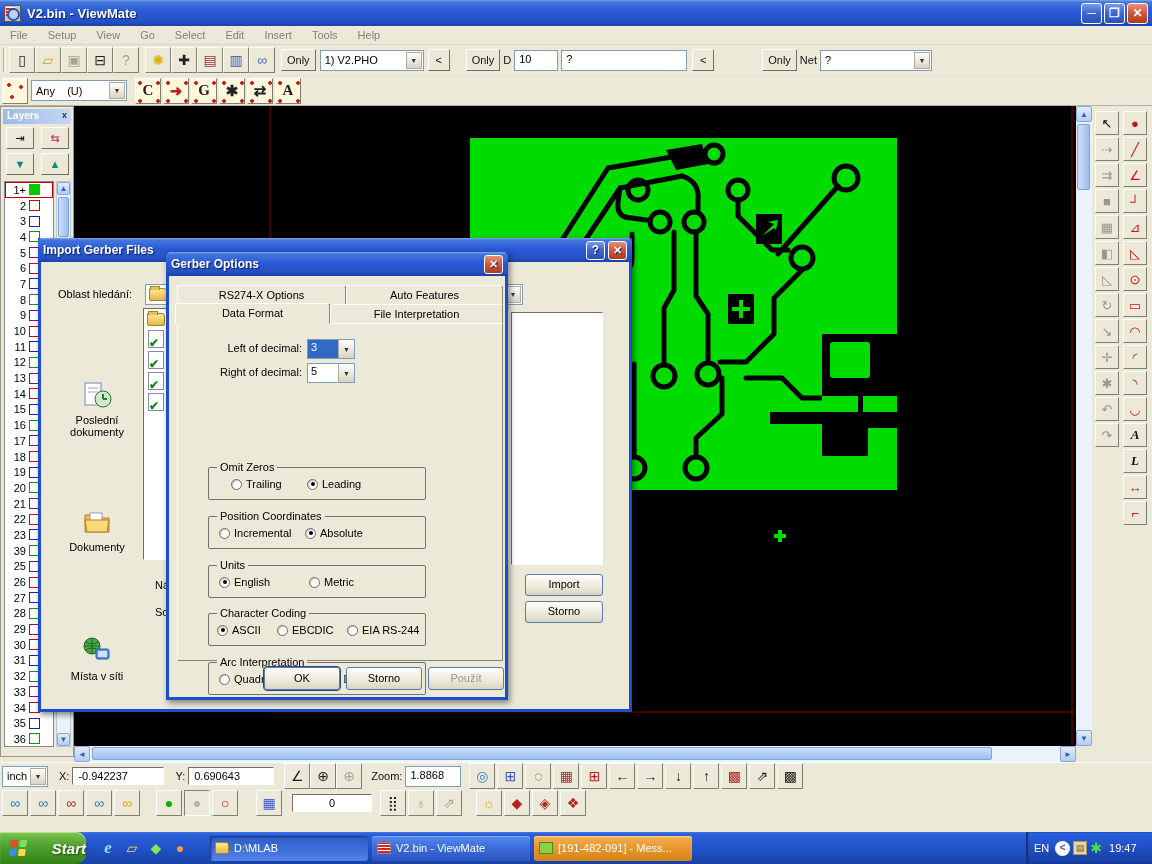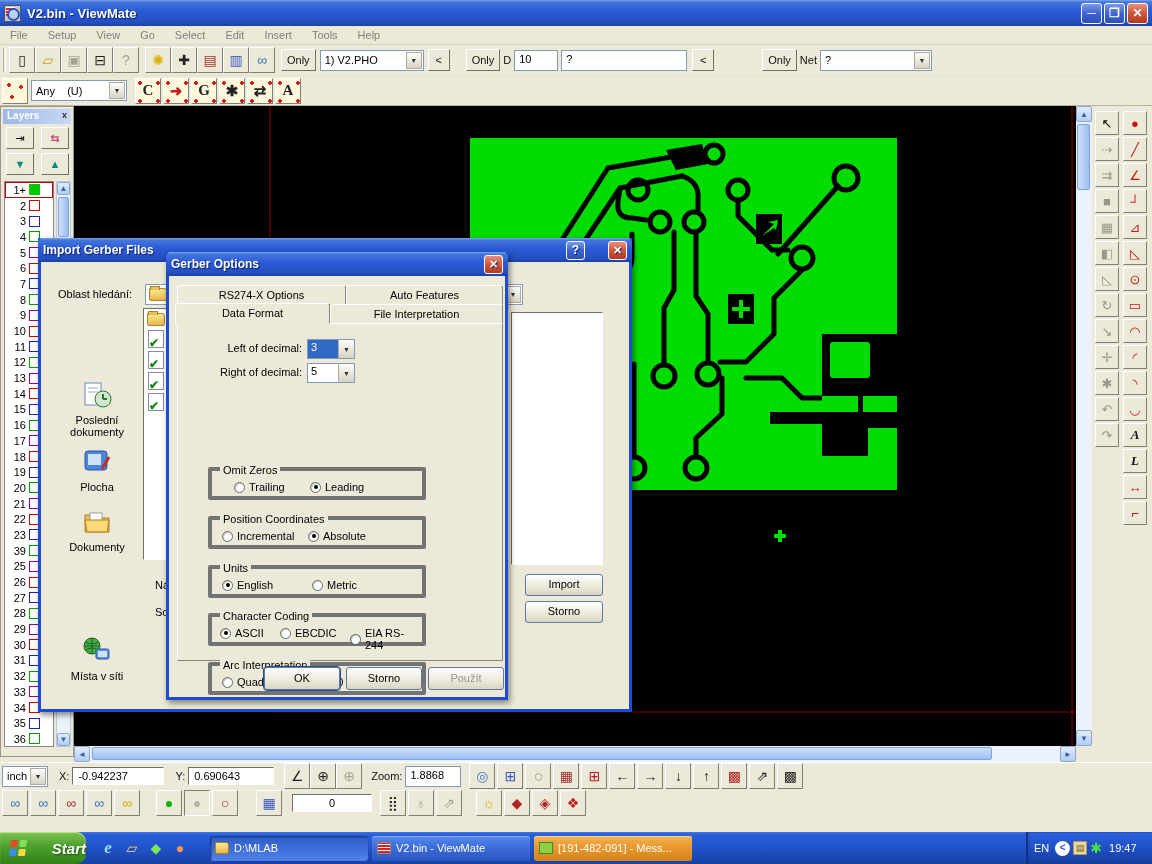--- a/index.html
+++ b/index.html
@@ -88,21 +88,21 @@
   .rtool { width:24px; height:24px; margin:1px; display:flex; align-items:center; justify-content:center;
     background:#ECE9D8; border:1px solid; border-color:#fff #808072 #808072 #fff; font-size:13px; }
   .rt-red { color:#c41414; } .rt-gray { color:#9a988c; } .rt-blk { color:#111; font-family:"Liberation Serif",serif; font-style:italic; font-weight:bold; }
   .tcol { position:absolute; top:4px; display:flex; flex-direction:column; }
 
   
   .dlg { position:absolute; border:3px solid #1c4cd0; border-top:none; background:#ECE9D8;
     box-shadow:2px 3px 6px rgba(0,0,0,.45); }
   .dlg-title { height:24px; margin:-0px -0px 0; background:linear-gradient(180deg,#7ba2e7 0%,#4276dd 10%,#2a5ad6 45%,#2450c0 85%,#1941a5 100%);
     border-radius:5px 5px 0 0; display:flex; align-items:center; padding:0 5px; color:#fff; font-weight:bold; font-size:12px;
-    text-shadow:1px 1px 1px #0a1f66; position:relative; left:-3px; top:0; width:calc(100% + 6px);gap:20px; }
+    text-shadow:1px 1px 1px #0a1f66; position:relative; left:-3px; top:0; width:calc(100% + 6px); }
   .dlg-x { width:19px; height:19px; border-radius:3px; border:1px solid #fff; margin-left:3px;
     background:linear-gradient(180deg,#e89078 0%,#d0563a 50%,#b03a22 100%); color:#fff; font-size:11px; font-weight:bold;
     display:flex; align-items:center; justify-content:center; }
   .dlg-help { width:19px; height:19px; border-radius:3px; border:1px solid #fff; margin-left:auto;
     background:linear-gradient(180deg,#7a9ae6 0%,#3c64d2 50%,#2c50b4 100%); color:#fff; font-size:12px; font-weight:bold;
     display:flex; align-items:center; justify-content:center; }
 
   
   .place { position:absolute; width:92px; text-align:center; color:#000; }
   .place .picon { margin:0 auto 2px; }
@@ -114,21 +114,21 @@
   .foldericon16 { width:18px; height:13px; background:linear-gradient(180deg,#ffe890,#e8b84c); border:1px solid #a8852a;
     border-radius:1px 3px 2px 2px; position:relative; margin:4px auto; }
   .foldericon16::before { content:""; position:absolute; left:0; top:-3px; width:8px; height:3px;
     background:#e8c05c; border:1px solid #a8852a; border-bottom:none; }
 
   
   .tab { position:absolute; height:20px; background:#ECE9D8; border:1px solid; border-color:#fff #848478 #c8c4b4 #fff;
     text-align:center; padding-top:3px; color:#000; border-radius:3px 3px 0 0; }
   .tab.active { border-bottom:1px solid #ECE9D8; height:21px; z-index:3; }
   #gerber-panel { position:absolute; border:1px solid; border-color:#fff #848478 #848478 #fff; background:#ECE9D8; }
-  .groupbox { position:absolute; border:4px solid #737373; border-radius:2px; }
+  .groupbox { position:absolute; border:1px solid #737373; border-radius:2px; }
   .groupbox .gb-label { position:absolute; left:8px; top:-7px; background:#ECE9D8; padding:0 3px; color:#000; }
   .radio-opt { position:absolute; display:flex; align-items:center; color:#000; }
   .radio { width:11px; height:11px; border-radius:50%; background:#fff; border:1px solid #6a6a66;
     box-shadow:inset 1px 1px 1px #c8c8c0; margin-right:4px; position:relative; }
   .radio.checked::after { content:""; position:absolute; left:2.5px; top:2.5px; width:4px; height:4px; border-radius:50%; background:#000; }
   .gbtn { position:absolute; width:76px; height:23px; background:linear-gradient(180deg,#fefefe,#ece9d8 60%,#d8d4c4);
     border:1px solid #5a7aa8; border-radius:3px; text-align:center; padding-top:4px; color:#000; }
   .gbtn.default { outline:1px solid #28488a; }
   .gbtn.disabled { color:#9a988c; }
   .dd-combo { position:absolute; height:20px; background:#fff; border:1px solid #7F9DB9; display:flex; }
@@ -619,28 +619,20 @@
           <div class="picon"><svg width="30" height="30">
               <rect x="3" y="3" width="16" height="22" fill="#fff" stroke="#6a8ac0"></rect>
               <line x1="6" y1="8" x2="16" y2="8" stroke="#9ab"></line>
               <line x1="6" y1="12" x2="16" y2="12" stroke="#9ab"></line>
               <circle cx="21" cy="19" r="8" fill="#cfe8cf" stroke="#2a7a2a"></circle>
               <line x1="21" y1="19" x2="21" y2="14" stroke="#2a7a2a" stroke-width="2"></line>
               <line x1="21" y1="19" x2="25" y2="19" stroke="#2a7a2a" stroke-width="2"></line>
             </svg></div>
           <div>Poslední dokumenty</div>
         </div>
-        <div class="place" style="left: 10px; top: 145px;">
-          <div class="picon"><svg width="30" height="30">
-              <rect x="3" y="4" width="22" height="19" rx="3" fill="#4a86dc" stroke="#2a56a8"></rect>
-              <rect x="6" y="7" width="13" height="11" fill="#cfe2fa"></rect>
-              <line x1="20" y1="22" x2="27" y2="10" stroke="#c03020" stroke-width="3"></line>
-            </svg></div>
-          <div>Plocha</div>
-        </div>
         <div class="place" style="left: 10px; top: 205px;">
           <div class="picon"><svg width="30" height="30">
               <path d="M3 8 h8 l3 3 h13 v14 h-24 z" fill="#f0c050" stroke="#b08020"></path>
               <rect x="8" y="6" width="12" height="8" fill="#fff" stroke="#99a"></rect>
               <path d="M3 13 h24 l-2 12 h-20 z" fill="#ffd878" stroke="#b08020"></path>
             </svg></div>
           <div>Dokumenty</div>
         </div>
         <div class="place" style="left: 10px; top: 334px;">
           <div class="picon"><svg width="30" height="30">

